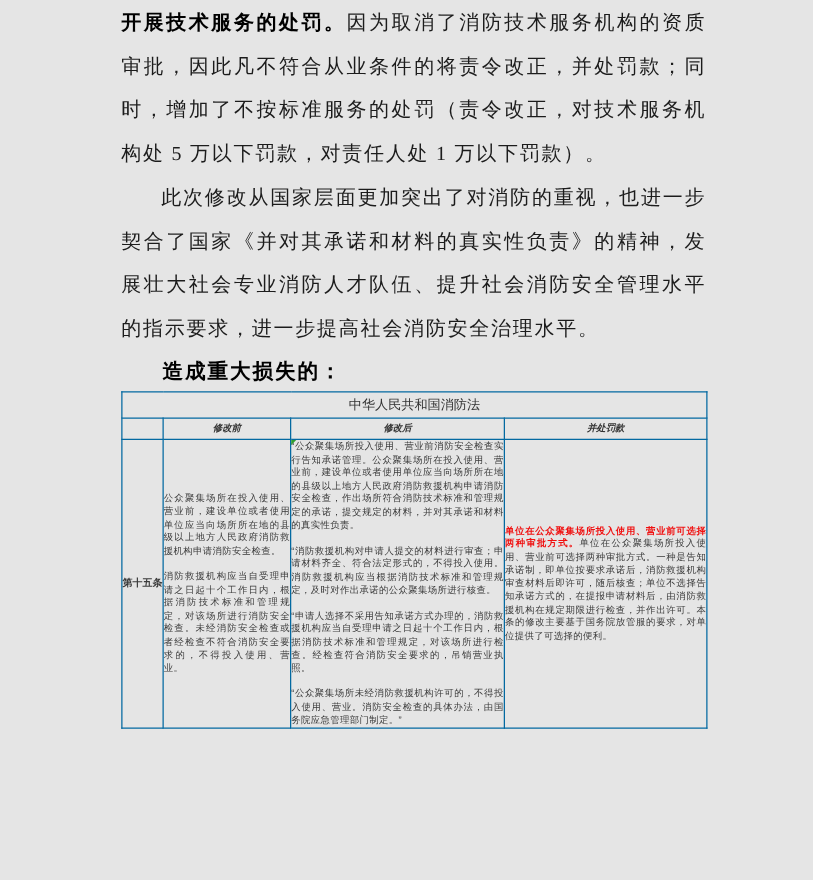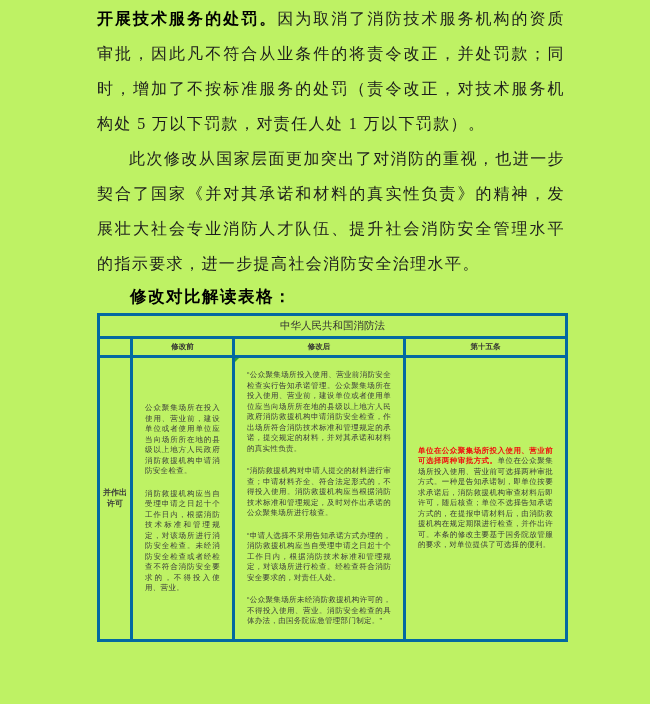--- a/index.html
+++ b/index.html
@@ -1,99 +1,99 @@
 <!DOCTYPE html>
 <html><head>
 <meta charset="utf-8">
 <style>
   html,body { margin:0; padding:0; background:#ffffff; }
   .page {
-    position:relative; width:650px; height:704px; background:#bef264;
+    position:relative; width:650px; height:704px; background:#e5e5e5;
     font-family:"Liberation Serif", serif; overflow:hidden;
   }
   .content { position:absolute; left:97px; top:1px; width:468px; }
   .para {
     margin:0; font-size:16px; line-height:35px; letter-spacing:1.4px;
     color:#1c1c1c; text-align:justify;
   }
   .para .lead { font-weight:bold; color:#000; }
   .para.indent { text-indent:2em; }
   .caption {
     margin:1px 0 0 0; padding-left:33px; font-weight:bold; color:#000;
     font-size:16.5px; line-height:29px; letter-spacing:1.5px;
   }
   table.cmp {
     border-collapse:collapse; table-layout:fixed; width:468px; margin-top:2px;
     font-family:"Liberation Sans", sans-serif; color:#3a3a3a;
   }
-  table.cmp td { border:3px solid #0369a1; padding:0; vertical-align:middle; }
+  table.cmp td { border:1px solid #0369a1; padding:0; vertical-align:middle; }
   td.t-title {
     text-align:center; font-family:"Liberation Serif", serif;
     font-size:10.5px; color:#333; height:20px; font-weight:normal;
   }
   tr.t-head td {
-    text-align:center; font-weight:bold; font-size:7.5px; height:16px; color:#333;
+    text-align:center; font-weight:bold; font-size:7.5px; height:16px; color:#333;font-style:italic;
   }
   tr.t-body td { height:211px; }
   td.c-article { text-align:center; font-weight:bold; font-size:8px; }
   td.c-before  { padding:4px 5px; }
   td.c-after   { padding:3px 5px; position:relative; }
   td.c-interp  { padding:4px 5px; }
   .cellp {
-    margin:12px; font-size:7.5px; line-height:10.5px; text-align:justify;
+    margin:0; font-size:7.5px; line-height:10.5px; text-align:justify;
     letter-spacing:0.3px;
   }
   .cellp + .cellp { margin-top:10px; }
   .red { color:#f01010; font-weight:bold; }
   .marker {
     position:absolute; top:0; left:0; width:0; height:0;
     border-top:4px solid #2f9e2f; border-right:4px solid transparent;
   }
 </style>
 </head>
 <body>
 
 <div class="page">
   <div class="content">
 
     <p class="para"><b class="lead">开展技术服务的处罚。</b><span>因为取消了消防技术服务机构的资质审批，因此凡不符合从业条件的将责令改正，并处罚款；同时，增加了不按标准服务的处罚（责令改正，对技术服务机构处 5 万以下罚款，对责任人处 1 万以下罚款）。</span></p>
 
 
     <p class="para indent">此次修改从国家层面更加突出了对消防的重视，也进一步契合了国家《并对其承诺和材料的真实性负责》的精神，发展壮大社会专业消防人才队伍、提升社会消防安全管理水平的指示要求，进一步提高社会消防安全治理水平。</p>
 
-    <p class="caption">修改对比解读表格：</p>
+    <p class="caption">造成重大损失的：</p>
 
     <table class="cmp">
       <colgroup>
         <col style="width:33px">
         <col style="width:102px">
         <col style="width:171px">
         <col style="width:162px">
       </colgroup>
       <tbody>
         <tr>
           <td class="t-title" colspan="4">中华人民共和国消防法</td>
         </tr>
         <tr class="t-head">
           <td></td>
           <td>修改前</td>
           <td>修改后</td>
-          <td>第十五条</td>
+          <td>并处罚款</td>
         </tr>
         <tr class="t-body">
-          <td class="c-article">并作出许可</td>
+          <td class="c-article">第十五条</td>
           <td class="c-before">
             <p class="cellp">公众聚集场所在投入使用、营业前，建设单位或者使用单位应当向场所所在地的县级以上地方人民政府消防救援机构申请消防安全检查。</p>
             <p class="cellp">消防救援机构应当自受理申请之日起十个工作日内，根据消防技术标准和管理规定，对该场所进行消防安全检查。未经消防安全检查或者经检查不符合消防安全要求的，不得投入使用、营业。</p>
           </td>
           <td class="c-after">
             <span class="marker"></span>
             <p class="cellp">“公众聚集场所投入使用、营业前消防安全检查实行告知承诺管理。公众聚集场所在投入使用、营业前，建设单位或者使用单位应当向场所所在地的县级以上地方人民政府消防救援机构申请消防安全检查，作出场所符合消防技术标准和管理规定的承诺，提交规定的材料，并对其承诺和材料的真实性负责。</p>
             <p class="cellp">“消防救援机构对申请人提交的材料进行审查；申请材料齐全、符合法定形式的，不得投入使用。消防救援机构应当根据消防技术标准和管理规定，及时对作出承诺的公众聚集场所进行核查。</p>
-            <p class="cellp">“申请人选择不采用告知承诺方式办理的，消防救援机构应当自受理申请之日起十个工作日内，根据消防技术标准和管理规定，对该场所进行检查。经检查符合消防安全要求的，对责任人处。</p>
+            <p class="cellp">“申请人选择不采用告知承诺方式办理的，消防救援机构应当自受理申请之日起十个工作日内，根据消防技术标准和管理规定，对该场所进行检查。经检查符合消防安全要求的，吊销营业执照。</p>
             <p class="cellp">“公众聚集场所未经消防救援机构许可的，不得投入使用、营业。消防安全检查的具体办法，由国务院应急管理部门制定。”</p>
           </td>
           <td class="c-interp">
             <p class="cellp"><span class="red">单位在公众聚集场所投入使用、营业前可选择两种审批方式。</span><span>单位在公众聚集场所投入使用、营业前可选择两种审批方式。一种是告知承诺制，即单位按要求承诺后，消防救援机构审查材料后即许可，随后核查；单位不选择告知承诺方式的，在提报申请材料后，由消防救援机构在规定期限进行检查，并作出许可。本条的修改主要基于国务院放管服的要求，对单位提供了可选择的便利。</span></p>
           </td>
         </tr>
       </tbody>
     </table>
 
   </div>

